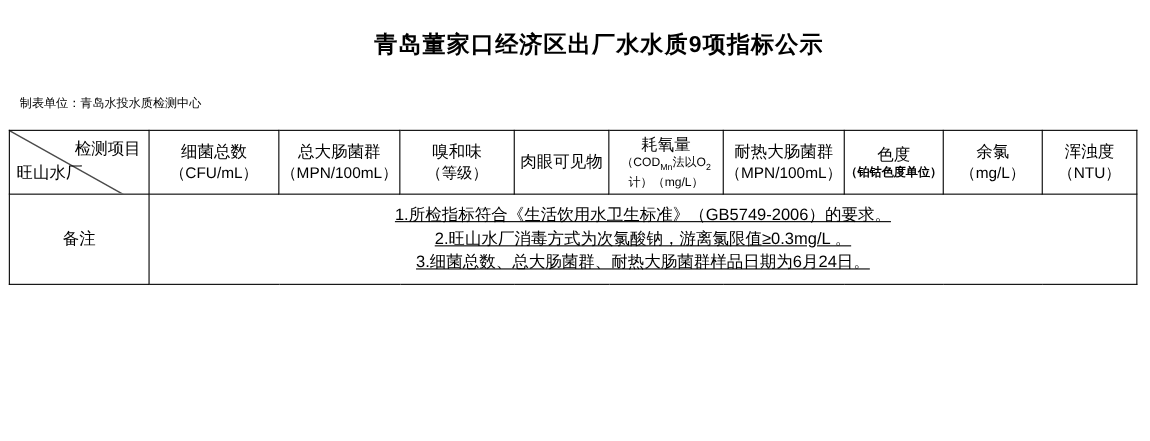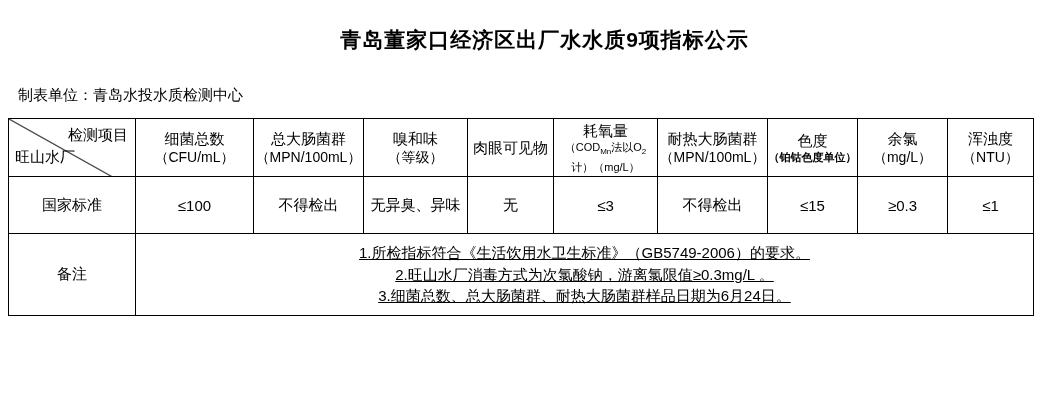--- a/index.html
+++ b/index.html
@@ -23,21 +23,21 @@
     text-align: center;
     font-size: 21px;
     font-weight: 700;
     letter-spacing: 1px;
   }
 
   .meta-left {
     position: absolute;
     top: 86px;
     left: 18px;
-    font-size: 15px;
+    font-size: 11px;
   }
   .meta-right {
     position: absolute;
     top: 86px;
     left: 705px;
     font-size: 15px;
   }
 
   table.main {
     position: absolute;
@@ -157,32 +157,20 @@
         <div class="h-name">余氯</div>
         <div class="h-unit">（mg/L）</div>
       </th>
       <th>
         <div class="h-name">浑浊度</div>
         <div class="h-unit">（NTU）</div>
       </th>
     </tr>
 
 
-    <tr class="data-row-2">
-      <td>国家标准</td>
-      <td>≤100</td>
-      <td>不得检出</td>
-      <td>无异臭、异味</td>
-      <td>无</td>
-      <td>≤3</td>
-      <td>不得检出</td>
-      <td>≤15</td>
-      <td>≥0.3</td>
-      <td>≤1</td>
-    </tr>
 
     <tr class="remarks-row">
       <td>备注</td>
       <td colspan="9" class="remarks-cell">
         <div>1.所检指标符合《生活饮用水卫生标准》（GB5749-2006）的要求。</div>
         <div>2.旺山水厂消毒方式为次氯酸钠，游离氯限值≥0.3mg/L 。</div>
         <div>3.细菌总数、总大肠菌群、耐热大肠菌群样品日期为6月24日。</div>
       </td>
     </tr>
   </tbody>

